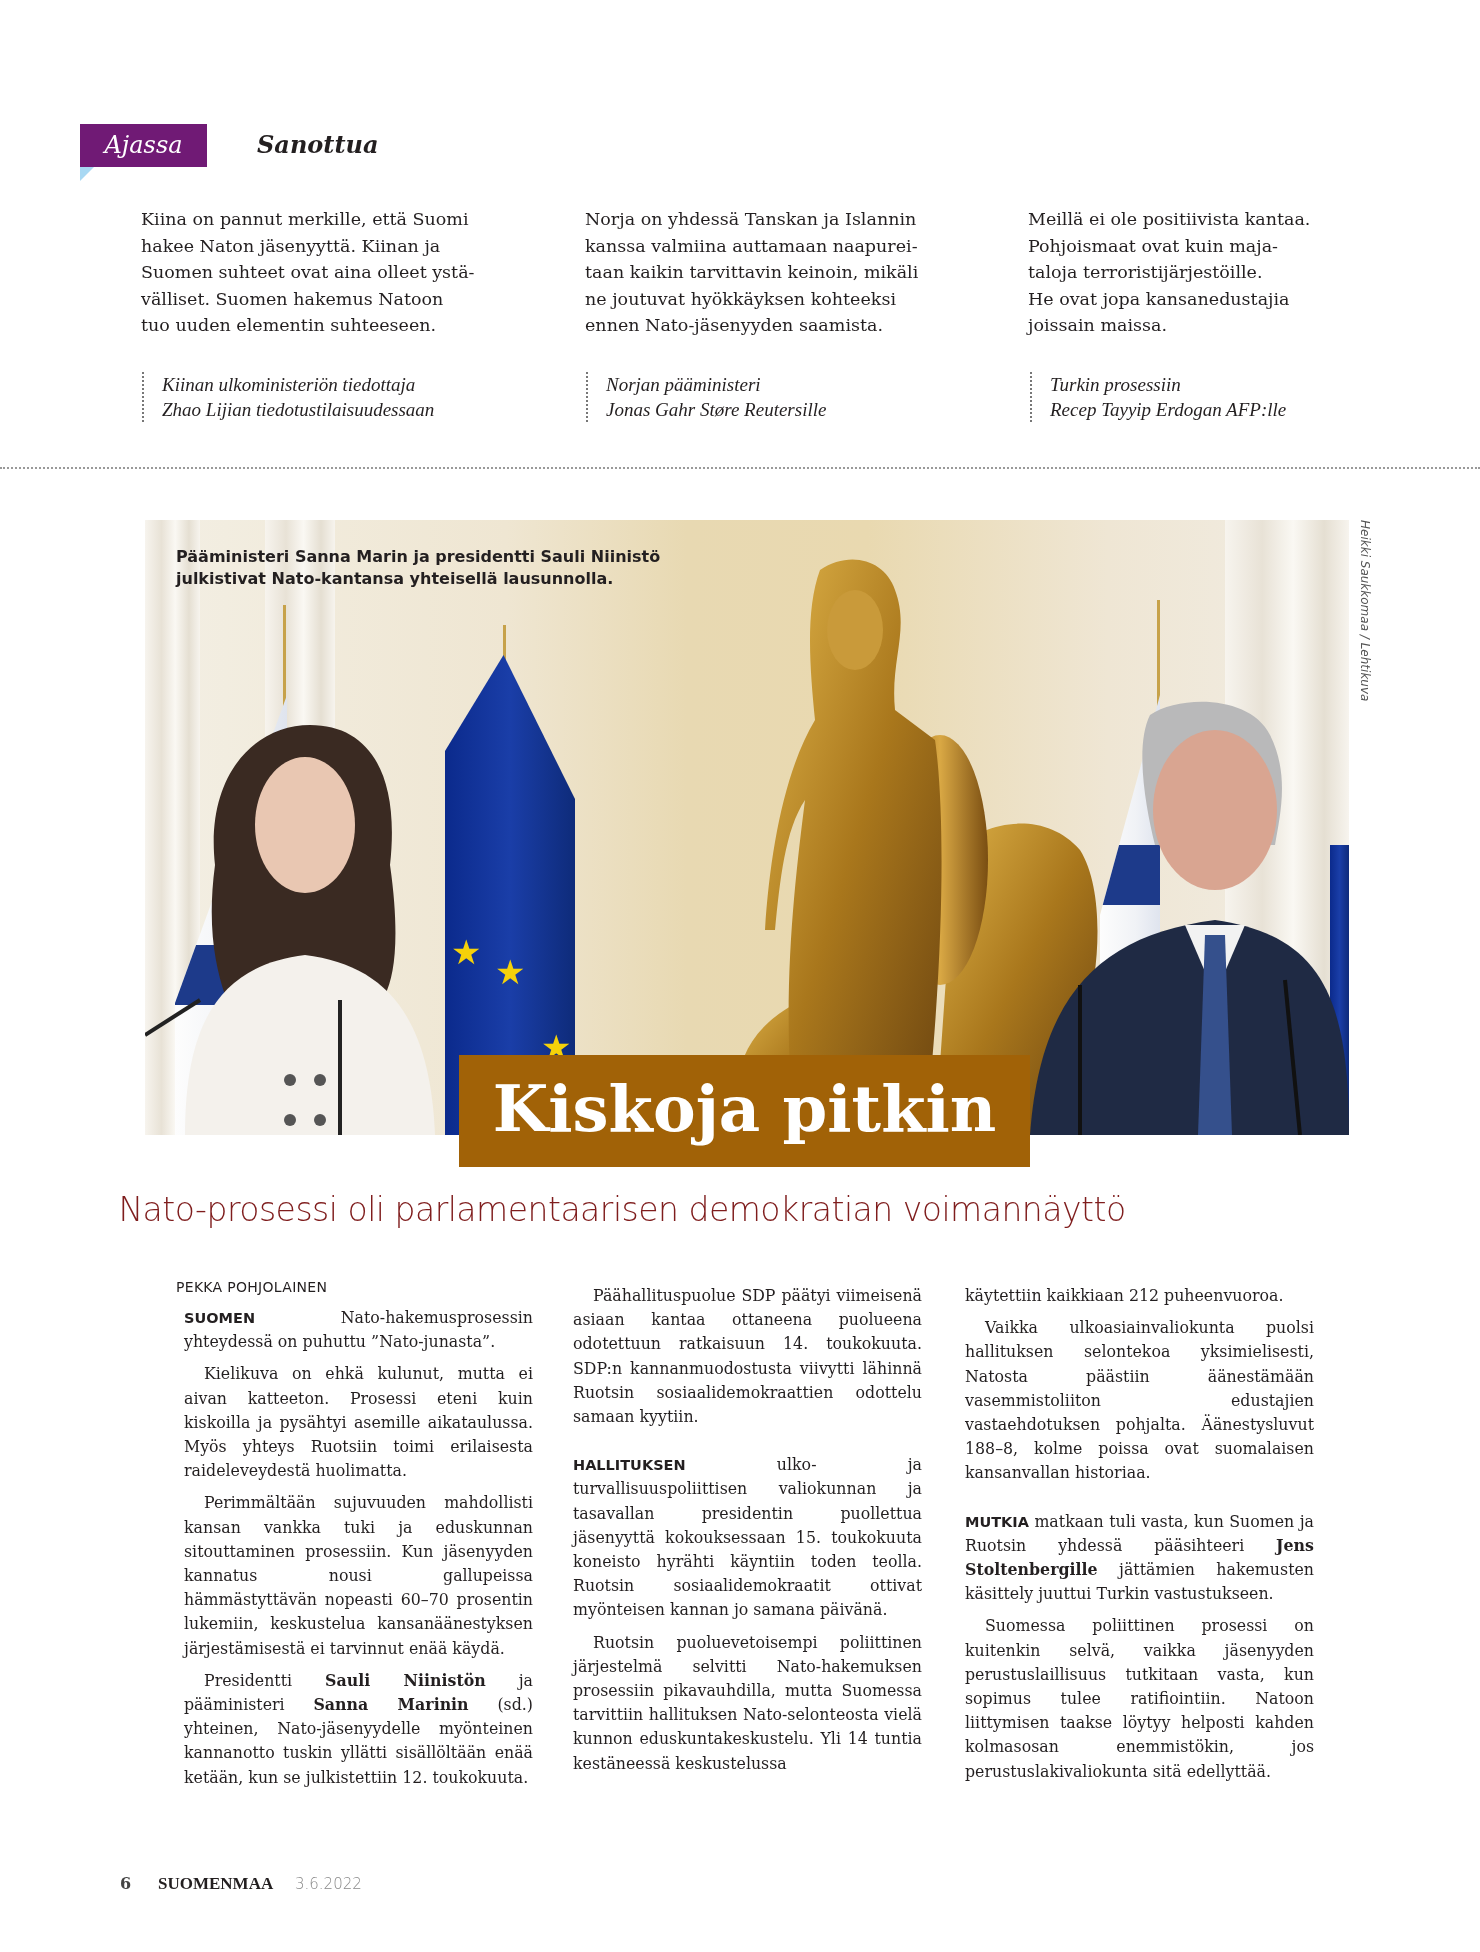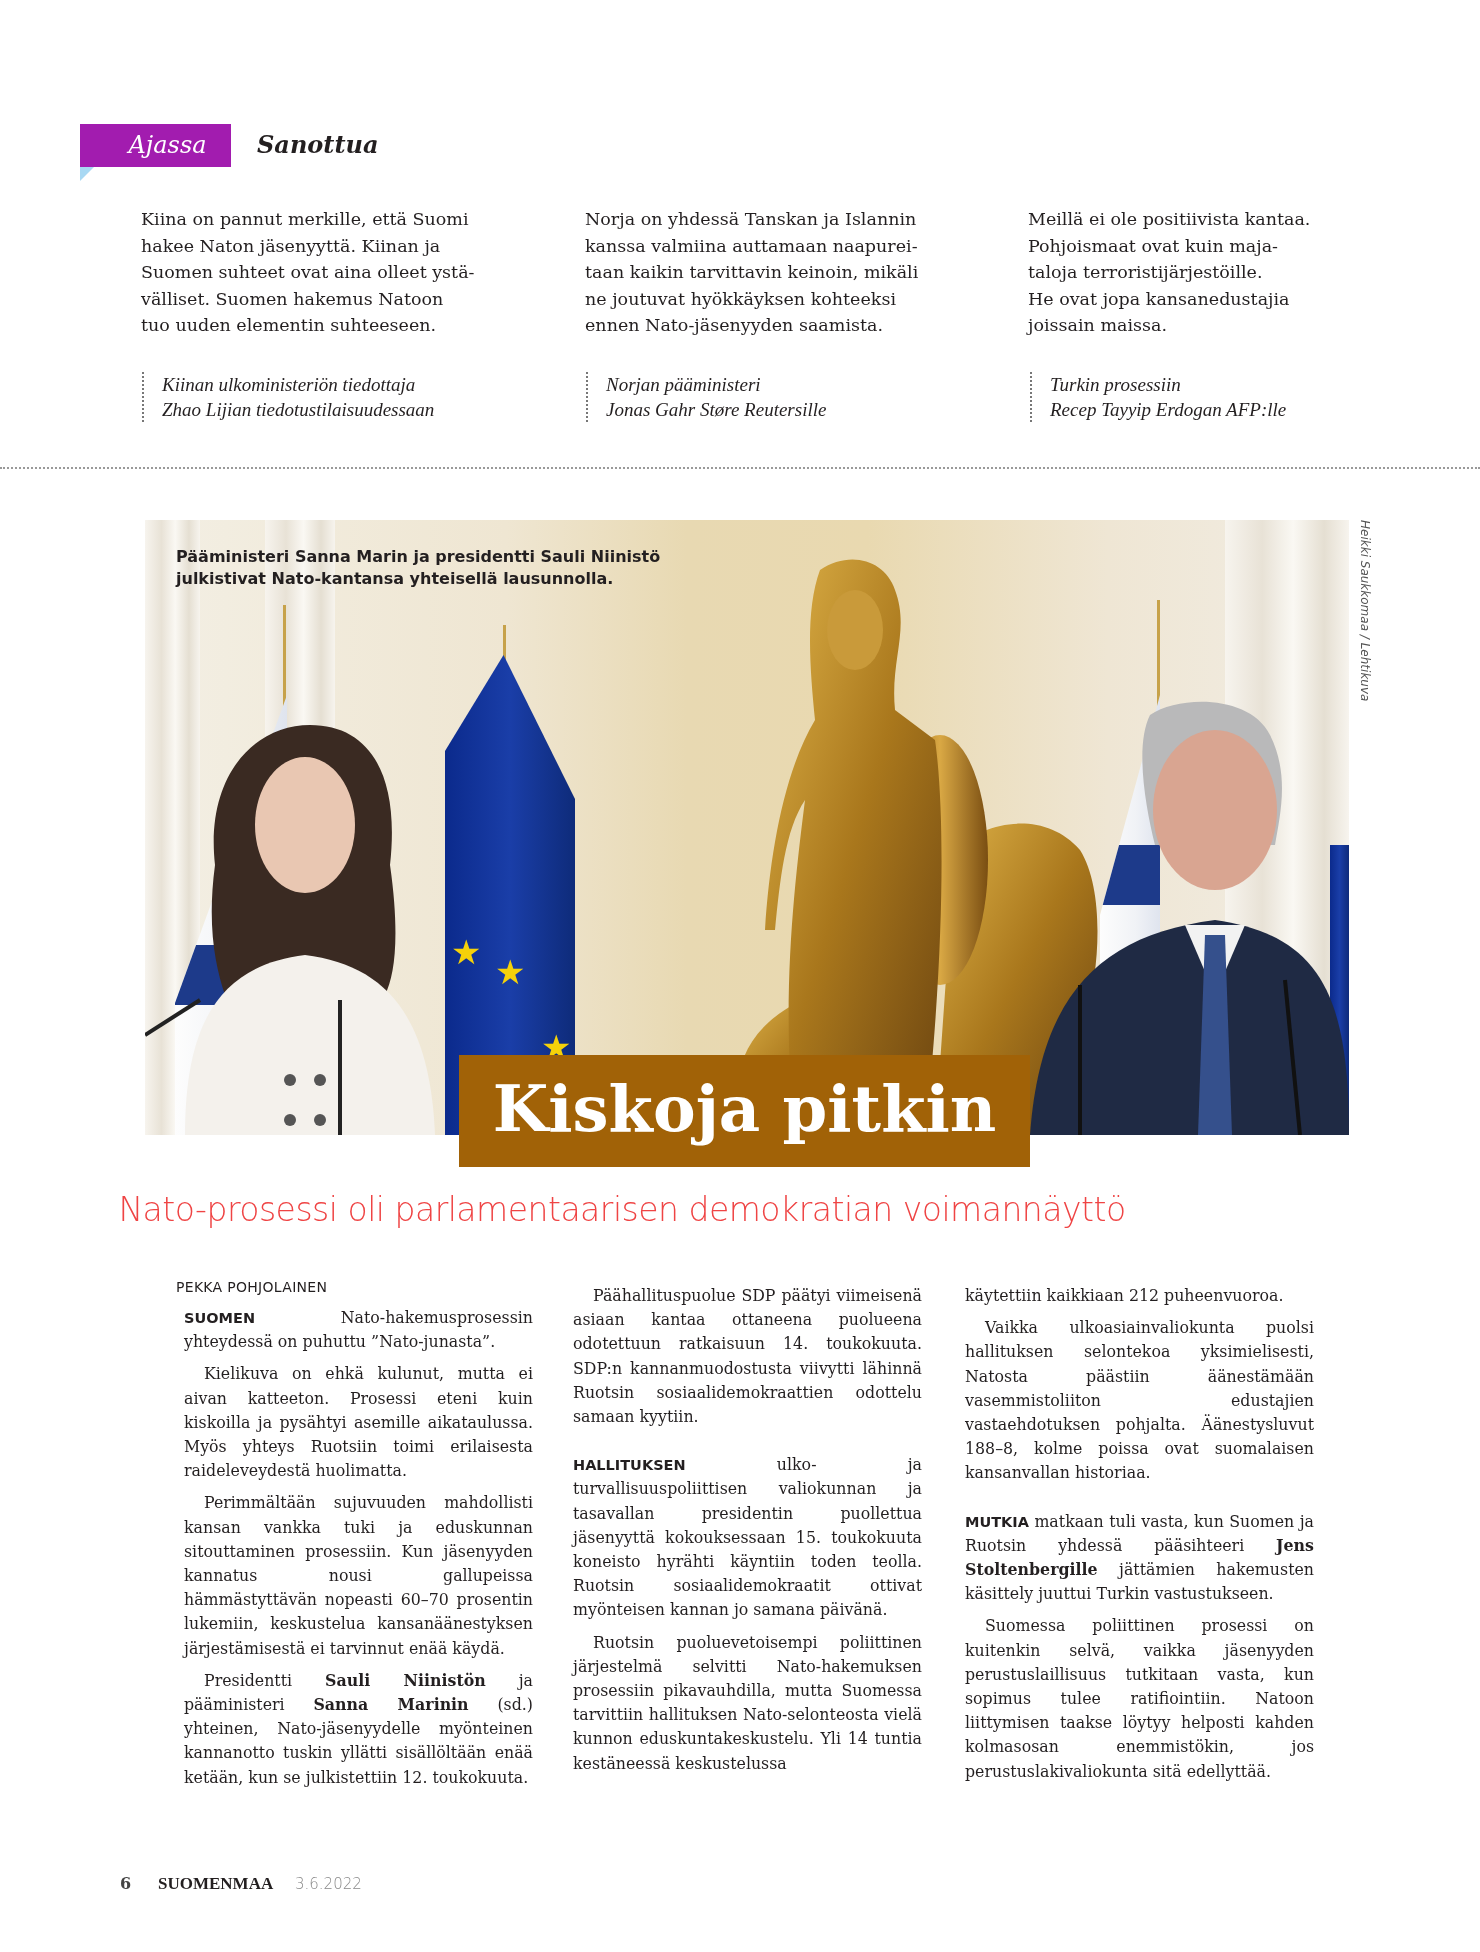--- a/index.html
+++ b/index.html
@@ -1,19 +1,19 @@
 <!DOCTYPE html>
 <html><head>
 <meta charset="utf-8">
 <style>
   html, body { margin: 0; padding: 0; background: #ffffff; }
   body { width: 1480px; height: 1952px; position: relative; overflow: hidden; font-family: "DejaVu Serif", serif; color: #231f20; }
 
   
-  .tag { position: absolute; left: 80px; top: 124px; width: 127px; height: 43px; background: #a21caf; color: #fff; font-family: "DejaVu Serif", serif; font-style: italic; font-size: 24px; line-height: 43px; text-align: center; padding-left: 24px; }
+  .tag { position: absolute; left: 80px; top: 124px; width: 127px; height: 43px; background: #701a75; color: #fff; font-family: "DejaVu Serif", serif; font-style: italic; font-size: 24px; line-height: 43px; text-align: center; }
   .tag-fold { position: absolute; left: 80px; top: 167px; width: 0; height: 0; border-top: 14px solid #a8d8f3; border-left: 14px solid transparent; transform: scaleX(-1); }
   .section-name { position: absolute; left: 257px; top: 128px; font-family: "DejaVu Serif", serif; font-style: italic; font-weight: bold; font-size: 24px; line-height: 34px; color: #231f20; }
 
   
   .quote { position: absolute; top: 206px; width: 360px; font-family: "DejaVu Serif", serif; font-size: 17.5px; line-height: 26.5px; color: #231f20; }
   .q1 { left: 141px; } .q2 { left: 585px; } .q3 { left: 1028px; }
   .quote p { margin: 0; white-space: pre-line; }
   .src { position: absolute; top: 372px; width: 360px; padding-left: 18px; border-left: 2px dotted #777; font-family: "Liberation Serif", serif; font-style: italic; font-size: 19px; line-height: 25px; color: #231f20; }
   .s1 { left: 142px; } .s2 { left: 586px; } .s3 { left: 1030px; }
   .src div { white-space: nowrap; }
@@ -31,21 +31,21 @@
   .star { position: absolute; color: #f5d10a; font-size: 34px; line-height: 34px; font-family: "DejaVu Sans", sans-serif; }
   .statue { position: absolute; left: 540px; top: 30px; width: 430px; height: 585px; }
   .person { position: absolute; bottom: 0; }
   .credit { position: absolute; left: 1352px; top: 520px; width: 20px; height: 200px; }
   .credit span { display: block; transform: rotate(90deg); transform-origin: left top; position: absolute; left: 20px; top: 0; white-space: nowrap; font-family: "DejaVu Sans", sans-serif; font-style: italic; font-size: 12px; color: #555; }
   .caption { position: absolute; left: 176px; top: 546px; font-family: "DejaVu Sans", sans-serif; font-weight: bold; font-size: 16px; line-height: 22px; color: #231f20; white-space: pre-line; }
 
   
   .headline-box { position: absolute; left: 459px; top: 1055px; width: 571px; height: 112px; background: #a16207; }
   .headline { position: absolute; left: 0; top: 0; width: 100%; height: 100%; text-align: center; font-family: "DejaVu Serif", serif; font-weight: bold; font-size: 64px; line-height: 108px; color: #fff; letter-spacing: 0px; }
-  .subhead { position: absolute; left: 0; top: 1185px; width: 1244px; text-align: center; font-family: "DejaVu Sans", sans-serif; font-weight: 200; font-size: 33px; line-height: 50px; color: #ef4444; letter-spacing: -0.5px; }
+  .subhead { position: absolute; left: 0; top: 1185px; width: 1244px; text-align: center; font-family: "DejaVu Sans", sans-serif; font-weight: 200; font-size: 33px; line-height: 50px; color: #7f1d1d; letter-spacing: -0.5px; }
 
   
   .col { position: absolute; top: 1276px; width: 365px; font-family: "DejaVu Serif", serif; font-size: 15.8px; line-height: 24.2px; color: #231f20; }
   .c1 { left: 176px; } .c2 { left: 565px; } .c3 { left: 957px; }
   .byline { font-family: "DejaVu Sans", sans-serif; font-size: 14px; line-height: 22px; letter-spacing: 0.3px; }
   .para { margin: 8px; text-align: justify; }
   .para.indent { text-indent: 20px; }
   .para.gap { margin-top: 24px; }
   .lead { font-family: "DejaVu Sans", sans-serif; font-weight: bold; font-size: 14.5px; }
   b.name { font-weight: bold; }

